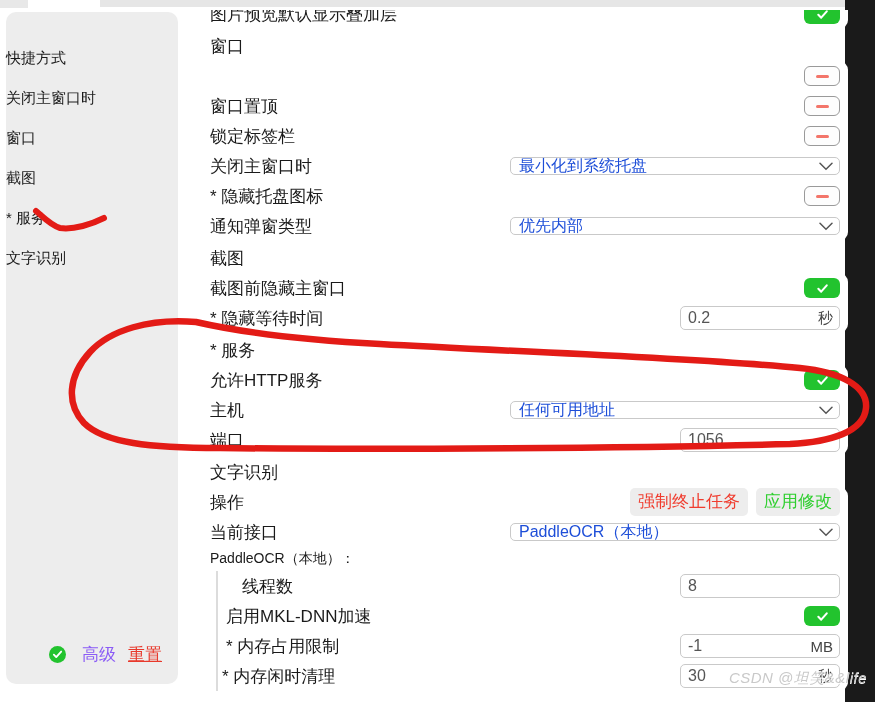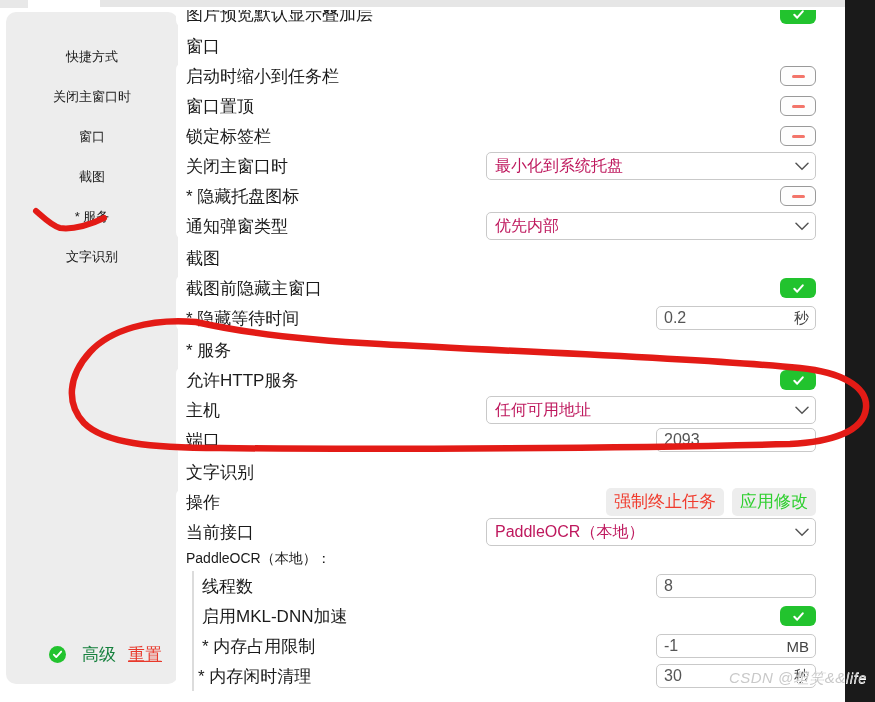--- a/index.html
+++ b/index.html
@@ -37,23 +37,23 @@
 
   
   .sidebar {
     position: absolute; left: 6px; top: 12px;
     width: 172px; height: 672px;
     background: #ededed;
     border-radius: 10px;
   }
   .nav-item {
     width: 100%;
-    text-align: center;
+    text-align: left;
     color: #1a1a1a;
-    font-size: 13px;
+    font-size: 15px;
     line-height: 1;
     padding: 0;
     position: absolute;
     left: 0;
     cursor: pointer;
     white-space: nowrap;
   }
 
   .nav-free {
     position: absolute;
@@ -70,36 +70,36 @@
     left: 0; bottom: 18px;
     width: 172px;
     display: flex;
     justify-content: flex-end;
     align-items: center;
     gap: 12px;
     padding-right: 16px;
   }
   .adv-check {
     display: inline-flex; align-items: center; gap: 16px;
-    font-size: 17px; color: #15803d; cursor: pointer;
+    font-size: 17px; color: #8b5cf6; cursor: pointer;
   }
   .adv-dot {
     width: 17px; height: 17px; border-radius: 50%;
     background: #22c32e;
     display: inline-flex; align-items: center; justify-content: center;
   }
   .adv-dot svg { display: block; }
   .reset-link {
     font-size: 17px; color: #e8392c; text-decoration: underline;
     cursor: pointer;
   }
 
   
   .main {
-    position: absolute; left: 176px; top: 10px;
+    position: absolute; left: 200px; top: 10px;
     width: 648px; height: 690px;
     overflow: hidden;
   }
   .group {
     background: #ffffff;
     border-radius: 9px;
     margin-bottom: 3px;
     padding: 0;
   }
   .section-title {
@@ -142,28 +142,28 @@
     border-radius: 6px;
     background: #22c32e;
     display: inline-flex; align-items: center; justify-content: center;
     cursor: pointer;
     flex: 0 0 auto;
   }
   .toggle-on svg { display: block; }
 
   
   .select {
-    height: 28px;
+    height: 18px;
     border: 1.2px solid #c9c9c9;
     border-radius: 5px;
     background: #ffffff;
     display: flex; align-items: center;
     padding: 0 6px 0 8px;
     font-size: 16px;
-    color: #be185d;
+    color: #1d4ed8;
     cursor: pointer;
     flex: 0 0 auto;
     white-space: nowrap;
   }
   .select .sel-val { flex: 1 1 auto; }
   .select .chev { margin-left: 8px; color: #555; display: flex; }
   .select.wide { width: 330px; }
 
   
   .input {
@@ -286,21 +286,20 @@
           <svg width="13" height="13" viewBox="0 0 14 14">
               <path d="M2.5 7.3 L5.6 10.4 L11.6 3.6" stroke="#ffffff" stroke-width="2.2" fill="none" stroke-linecap="round" stroke-linejoin="round"></path>
             </svg>
         </span>
       </div>
     </div>
 
     <div class="section-title">窗口</div>
     <div class="group">
       <div class="row">
-        <span class="row-label">启动时缩小到任务栏</span>
         <span class="row-spacer"></span>
         <span class="toggle-off">
             <span class="dash"></span>
           </span>
       </div>
       <div class="row">
         <span class="row-label">窗口置顶</span>
         <span class="row-spacer"></span>
         <span class="toggle-off">
             <span class="dash"></span>
@@ -387,21 +386,21 @@
             <svg width="14" height="9" viewBox="0 0 14 9">
                 <path d="M1 1.3 L7 7.3 L13 1.3" stroke="#555" stroke-width="1.5" fill="none" stroke-linecap="round"></path>
               </svg>
           </span>
         </span>
       </div>
       <div class="row">
         <span class="row-label">端口</span>
         <span class="row-spacer"></span>
         <span class="input w160">
-          <span class="val">2093</span>
+          <span class="val">1056</span>
           <span class="unit"></span>
         </span>
       </div>
     </div>
 
     <div class="section-title">文字识别</div>
     <div class="group">
       <div class="row">
         <span class="row-label">操作</span>
         <span class="row-spacer"></span>
@@ -416,21 +415,21 @@
           <span class="chev">
             <svg width="14" height="9" viewBox="0 0 14 9">
                 <path d="M1 1.3 L7 7.3 L13 1.3" stroke="#555" stroke-width="1.5" fill="none" stroke-linecap="round"></path>
               </svg>
           </span>
         </span>
       </div>
 
       <div class="sub-head">PaddleOCR（本地）：</div>
       <div class="subgroup">
-        <div class="row" style="padding-left:8px;">
+        <div class="row" style="padding-left:24px;">
           <span class="row-label">线程数</span>
           <span class="row-spacer"></span>
           <span class="input w160">
             <span class="val">8</span>
             <span class="unit"></span>
           </span>
         </div>
         <div class="row" style="padding-left:8px;gap:44px;">
           <span class="row-label">启用MKL-DNN加速</span>
           <span class="row-spacer"></span>

